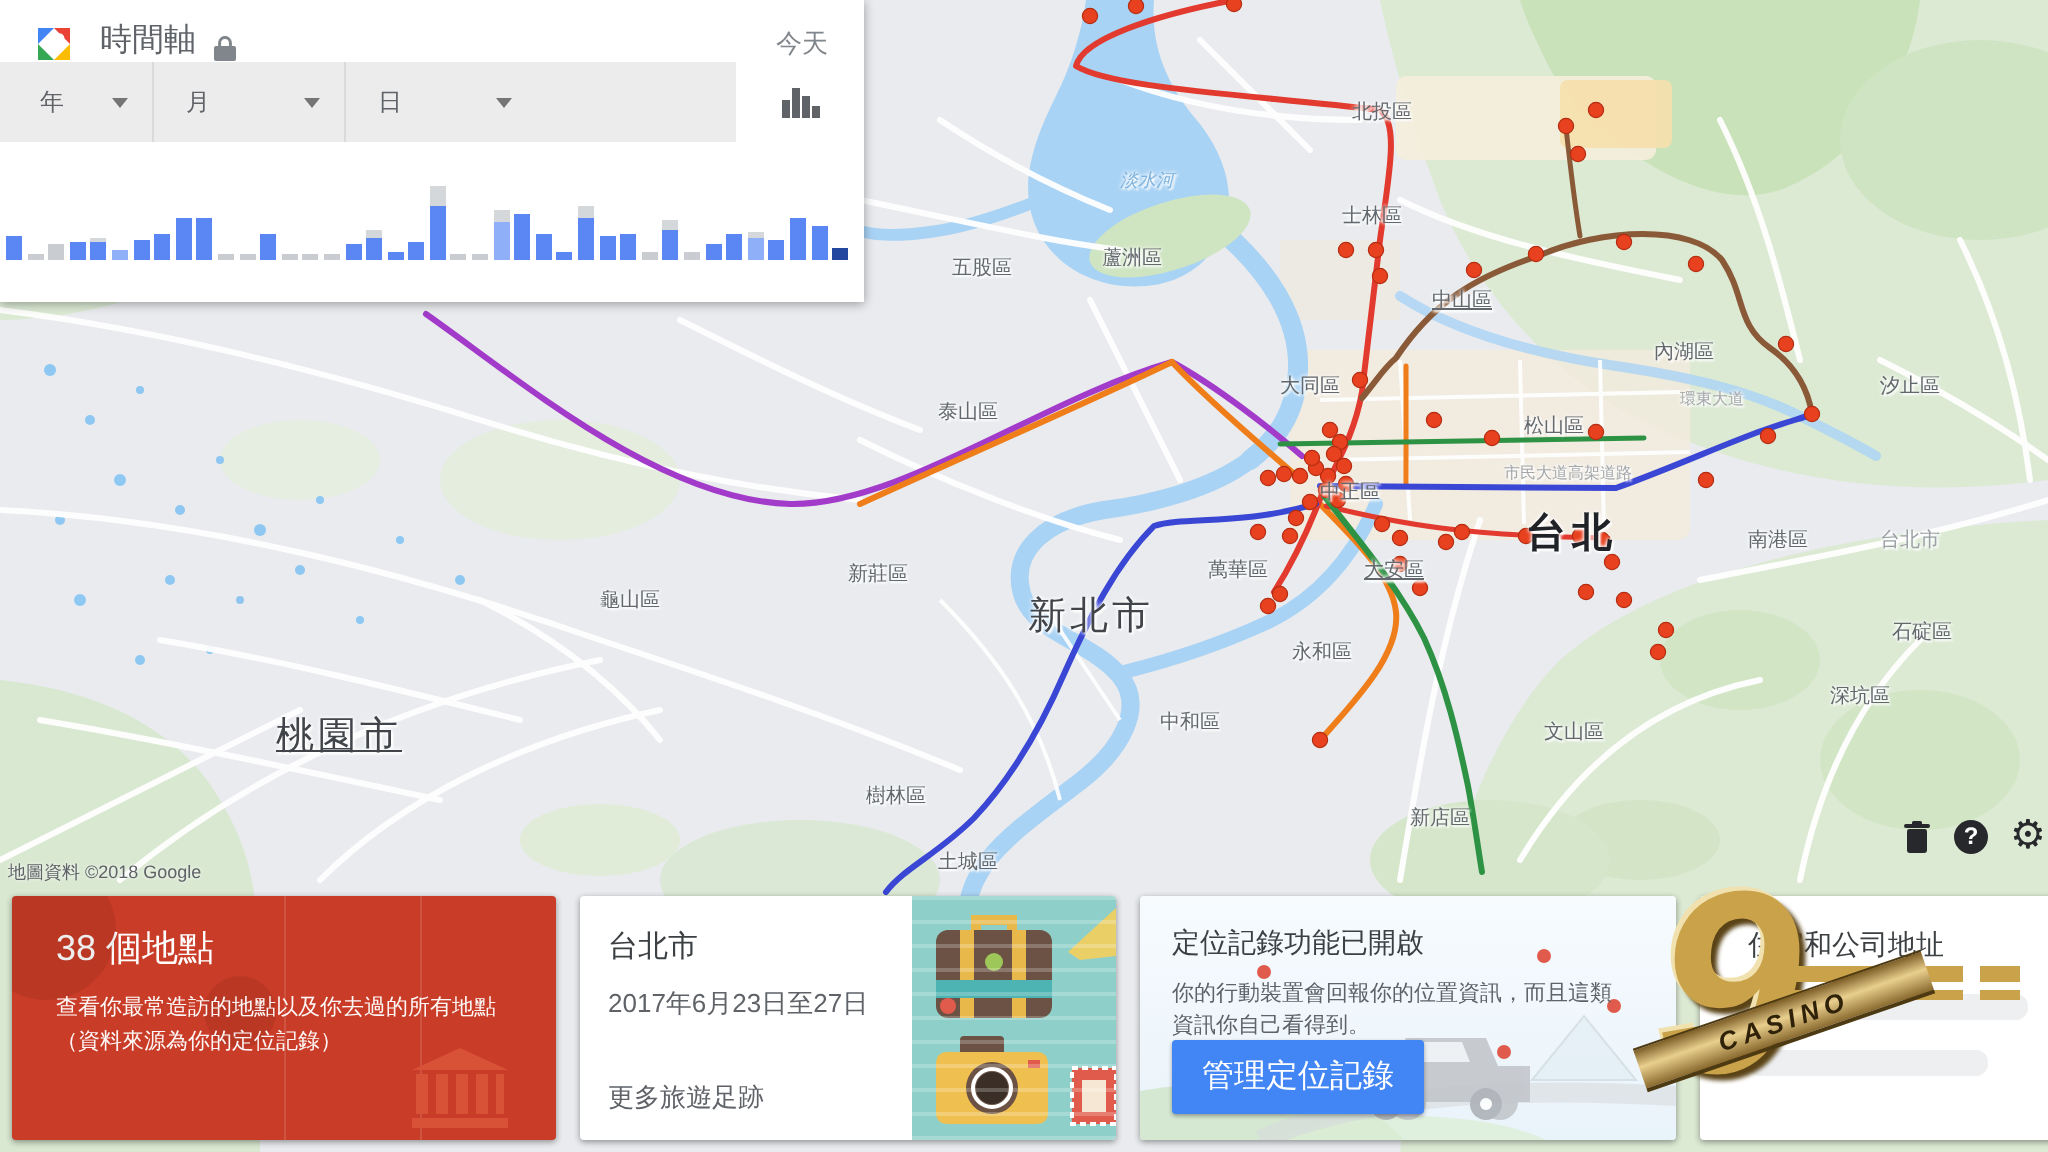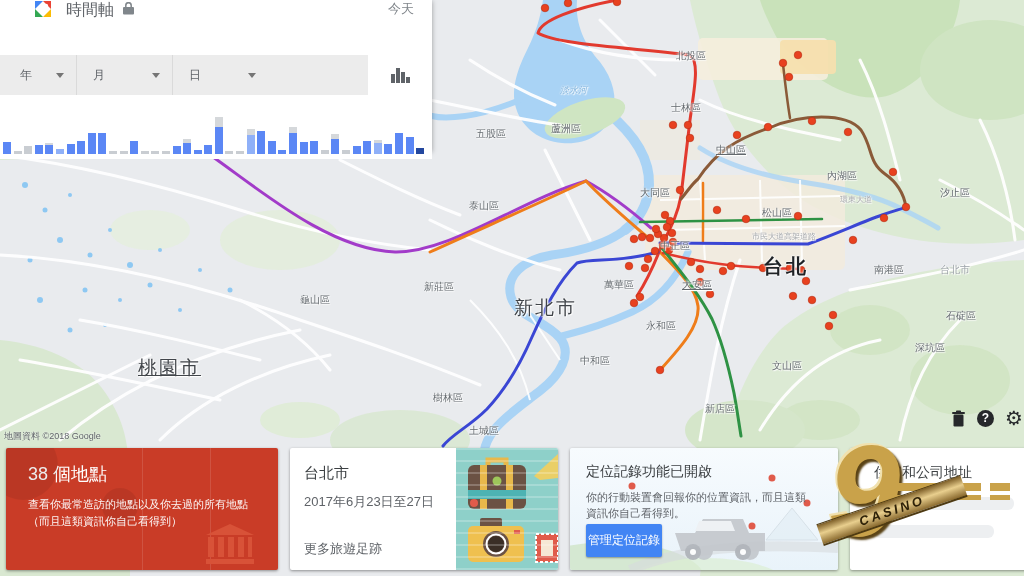--- a/index.html
+++ b/index.html
@@ -20,21 +20,21 @@
   #attribution{position:absolute;left:4px;top:430px;font-size:9px;color:#5f6368;
       text-shadow:0 0 2px #fff;}
   #map-controls{position:absolute;left:951px;top:409px;display:flex;align-items:center;gap:11px;}
   .help-circle{width:17px;height:17px;border-radius:50%;background:#26282b;color:#fff;
       font-size:12px;font-weight:bold;display:flex;align-items:center;justify-content:center;cursor:pointer;}
   .gear{font-size:20px;color:#26282b;line-height:18px;cursor:pointer;}
 
   
   #timeline-panel{position:absolute;left:0;top:0;width:432px;height:151px;background:#fff;
       box-shadow:0 1px 5px rgba(0,0,0,.35);}
-  #panel-header{height:55px;display:flex;align-items:flex-start;padding:0 18px;margin-left:16px;}
+  #panel-header{height:31px;display:flex;align-items:flex-end;padding:0 18px;}
   #panel-title{font-size:16px;color:#5f6368;margin-left:14px;}
   #lock{margin-left:9px;margin-top:2px;}
   #today{margin-left:auto;font-size:13px;color:#80868b;cursor:pointer;}
   #panel-toolbar{height:40px;display:flex;}
   .tb-gray{width:368px;background:#ececec;display:flex;}
   .dd{height:100%;display:flex;align-items:center;justify-content:space-between;
       font-size:12px;color:#5f6368;border-right:1px solid #dadada;cursor:pointer;}
   .dd .caret{width:0;height:0;border-left:4px solid transparent;border-right:4px solid transparent;
       border-top:5px solid #757575;}
   .dd1{width:77px;padding:0 12px 0 20px;box-sizing:border-box;}
@@ -61,22 +61,22 @@
   .c2-title{font-size:15px;color:#3c4043;margin:16px 0 0 14px;}
   .c2-date{font-size:13px;color:#5f6368;margin:10px 0 0 14px;}
   .c2-more{position:absolute;left:14px;bottom:12px;font-size:13px;color:#5f6368;cursor:pointer;}
   .c2-illus{position:absolute;right:0;top:0;bottom:0;width:102px;background:#8ed0c9;}
   .c2-illus:before{content:"";position:absolute;inset:0;
       background:repeating-linear-gradient(180deg,rgba(255,255,255,.22) 0 2px,transparent 2px 12px);}
   #card-location{width:268px;background:linear-gradient(#f7fbfe,#e9f3fa);}
   .c3-illus{position:absolute;inset:0;}
   .c3-title{position:relative;font-size:14px;color:#3c4043;margin:15px 0 0 16px;}
   .c3-body{position:relative;font-size:11px;line-height:16px;color:#5f6368;margin:8px 16px 0 16px;width:220px;}
-  .c3-btn{position:absolute;left:16px;bottom:13px;background:#4285f4;color:#fff;font-size:12px;
-      padding:8px 2px;border-radius:2px;box-shadow:0 1px 2px rgba(0,0,0,.35);cursor:pointer;}
+  .c3-btn{position:absolute;left:16px;bottom:13px;background:#4285f4;color:#fff;font-size:16px;
+      padding:8px 15px;border-radius:2px;box-shadow:0 1px 2px rgba(0,0,0,.35);cursor:pointer;}
   #card-addresses{width:200px;}
   .c4-title{font-size:14px;color:#3c4043;margin:16px 0 0 24px;}
   .c4-row{height:13px;background:#edeff1;border-radius:6px;margin:15px 16px 0 24px;}
 
   
   #watermark{position:absolute;right:0;bottom:0;width:196px;height:140px;pointer-events:none;
       font-style:italic;z-index:30;}
   .wm-nine{position:absolute;left:0px;top:-16px;font-size:130px;font-weight:bold;color:#c9a24a;
       text-shadow:-2px -2px 0 #f1e1ae,3px 3px 2px #5a4316;line-height:1.1;}
   .wm-stripe{position:absolute;left:58px;
@@ -482,21 +482,21 @@
   </div>
 
   <div id="cards">
 
     <div class="card" id="card-places">
       <div class="c1-seam" style="left:136px"></div>
       <div class="c1-seam" style="left:204px"></div>
       <div class="c1-circle" style="left:-18px;top:-18px;width:70px;height:70px"></div>
       <div class="c1-circle" style="left:96px;top:40px;width:36px;height:36px"></div>
       <div class="c1-title">38 個地點</div>
-      <div class="c1-body">查看你最常造訪的地點以及你去過的所有地點（而且這類資訊你自己看得到）</div>
+      <div class="c1-body">查看你最常造訪的地點以及你去過的所有地點（資料來源為你的定位記錄）</div>
       <svg class="c1-building" width="48" height="40" viewBox="0 0 48 40">
         <polygon points="0,11 24,0 48,11" fill="#d85238"></polygon>
         <rect x="2" y="13" width="6" height="20" fill="#d85238"></rect>
         <rect x="12" y="13" width="6" height="20" fill="#d85238"></rect>
         <rect x="22" y="13" width="6" height="20" fill="#d85238"></rect>
         <rect x="32" y="13" width="6" height="20" fill="#d85238"></rect>
         <rect x="42" y="13" width="4" height="20" fill="#d85238"></rect>
         <rect x="0" y="35" width="48" height="5" fill="#d85238"></rect>
       </svg>
     </div>

